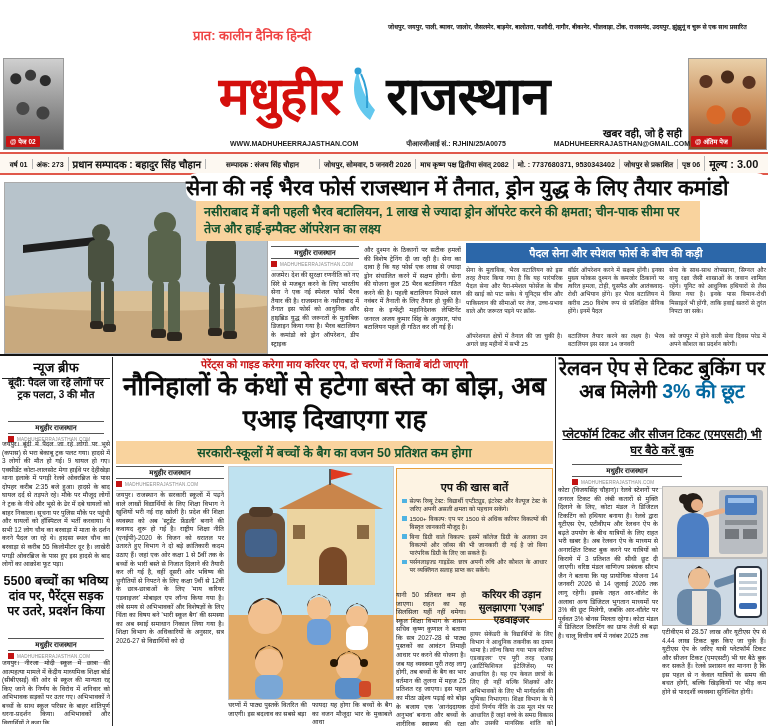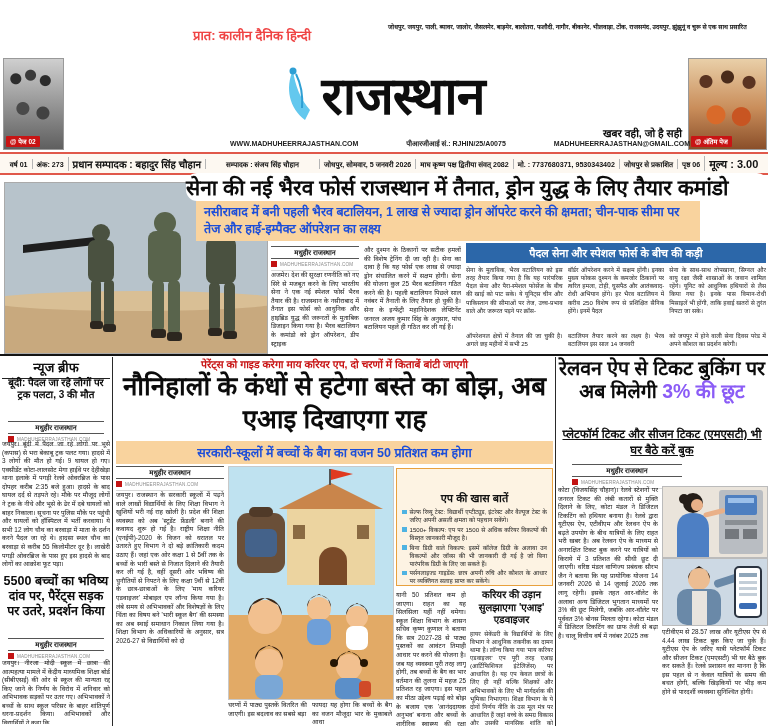--- a/index.html
+++ b/index.html
@@ -5,21 +5,21 @@
   html,body{margin:0;padding:0;}
   body{
     width:768px;height:726px;position:relative;overflow:hidden;
     background:#ffffff;font-family:"Liberation Sans",sans-serif;color:#111;
   }
   .abs{position:absolute;}
   .center{text-align:center;}
   .bold{font-weight:bold;}
   .body-text{font-size:6.4px;line-height:1.34;text-align:justify;color:#1b1b1b;overflow:hidden;}
   .headline{color:#0b0b0b;font-weight:bold;border-radius:11px;}
-  .orange-bar{background:#f9d39e;color:#1d4ed8;font-weight:bold;}
+  .orange-bar{background:#f9d39e;color:#14532d;font-weight:bold;}
   .byline{border-top:1px solid #555;border-bottom:1px solid #555;text-align:center;
           font-size:7px;font-weight:bold;padding:1px 0;color:#222;}
   .site-row{display:flex;align-items:center;gap:3px;padding:2px 0 3px 0;border-bottom:1px solid #d8d8d8;}
   .red-sq{width:6px;height:6px;background:#c21313;flex:0 0 auto;}
   .site-txt{font-size:4.6px;color:#8a8a8a;letter-spacing:.2px;}
   .photo-label{position:absolute;left:2px;bottom:2px;background:#c81414;color:#fff;
                font-size:6.5px;font-weight:bold;padding:1px 4px;border-radius:1px;}
   .mast-photo{border:1px solid #999;}
   .vline{background:#2a2a2a;width:1px;}
   .bullet{display:flex;gap:3px;margin-bottom:2px;}
@@ -49,20 +49,21 @@
        radial-gradient(circle 6px at 22% 25%, #5a3321 6px, transparent 7px),
        radial-gradient(circle 6px at 50% 20%, #4a2b1a 6px, transparent 7px),
        radial-gradient(circle 6px at 78% 26%, #5a3321 6px, transparent 7px),
        radial-gradient(circle 9px at 35% 62%, #d96a2a 9px, transparent 10px),
        radial-gradient(circle 9px at 68% 64%, #c85522 9px, transparent 10px),
        linear-gradient(180deg,#e9cfa8 0%,#c98d5a 55%,#8a4f2a 100%);">
   <span class="photo-label">@ अंतिम पेज</span>
 </div>
 
 <div class="abs" style="left:70px;top:52px;width:628px;height:82px;display:flex;align-items:center;justify-content:center;gap:8px;white-space:nowrap;">
+  <span style="font-size:52px;font-weight:bold;color:#d40f0c;letter-spacing:-1px;">मधुहीर</span>
   <span>
     <svg width="30" height="58" viewBox="0 0 30 58">
       <path d="M22 56 C6 44 2 24 10 6 C12 22 18 36 27 46 Z" fill="#63c8ee"></path>
       <circle cx="10" cy="7" r="3.5" fill="#2e9fd4"></circle>
       <path d="M13 10 C18 20 20 32 19 44" stroke="#2e9fd4" stroke-width="2" fill="none"></path>
     </svg>
   </span>
   <span style="font-size:52px;font-weight:bold;color:#0d0d0d;letter-spacing:-1px;">राजस्थान</span>
 </div>
 
@@ -220,21 +221,21 @@
     <circle cx="105" cy="196" r="4" fill="#241504"></circle>
       <circle cx="135" cy="196" r="4" fill="#241504"></circle>
     <rect x="106" y="211" width="28" height="21" rx="7" fill="#5b8fc9"></rect>
     <rect x="130" y="214" width="12" height="16" rx="4" fill="#d04a28"></rect>
   </svg>
 </div>
 
 <div class="abs body-text" style="left:228px;top:701px;width:79px;height:24px;">चरणों में पाठ्य पुस्तकें वितरित की जाएगी। इस बदलाव का सबसे बड़ा</div>
 <div class="abs body-text" style="left:312px;top:701px;width:80px;height:24px;">फायदा यह होगा कि बच्चों के बैग का वजन मौजूदा भार के मुकाबले आधा</div>
 
-<div class="abs" style="left:396px;top:468px;width:157px;height:118px;border:1.5px solid #e8a13e;background:#fdf3e3;padding:21px 5px;box-sizing:border-box;">
+<div class="abs" style="left:396px;top:468px;width:157px;height:152px;border:1.5px solid #e8a13e;background:#fdf3e3;padding:10px 5px;box-sizing:border-box;">
   <div class="center bold" style="font-size:11px;margin-bottom:3px;">एप की खास बातें</div>
   <div class="bullet">
     <span class="bullet-marker"></span>
     <span class="bullet-text">सेल्फ रिव्यू टेस्ट: विद्यार्थी एप्टीट्यूड, इंटरेस्ट और वैल्यूज टेस्ट के जरिए अपनी असली क्षमता को पहचान सकेंगे।</span>
   </div>
   <div class="bullet">
     <span class="bullet-marker"></span>
     <span class="bullet-text">1500+ विकल्प: एप पर 1500 से अधिक करियर विकल्पों की विस्तृत जानकारी मौजूद है।</span>
   </div>
   <div class="bullet">
@@ -248,21 +249,21 @@
 </div>
 
 <div class="abs body-text" style="left:396px;top:591px;width:70px;height:135px;">यानी 50 प्रतिशत कम हो जाएगा। राहत का यह सिलसिला यहीं नहीं थमेगा। स्कूल शिक्षा विभाग के शासन सचिव कृष्ण कुणाल ने बताया कि सत्र 2027-28 से पाठ्य पुस्तकों का आवंटन तिमाही आधार पर करने की योजना है। जब यह व्यवस्था पूरी तरह लागू होगी, तब बच्चों के बैग का भार वर्तमान की तुलना में महज 25 प्रतिशत रह जाएगा। इस पहल का मीठा उद्देश्य पढ़ाई को बोझ के बजाय एक 'आनंददायक अनुभव' बनाना और बच्चों के शारीरिक स्वास्थ्य की रक्षा करना है।</div>
 
 <div class="abs" style="left:470px;top:589px;width:83px;height:137px;overflow:hidden;">
   <div class="center bold" style="font-size:10px;line-height:1.25;margin-bottom:3px;">करियर की उड़ान सुलझाएगा 'एआइ' एडवाइजर</div>
   <div class="body-text" style="font-size:6.1px;height:96px;">हायर सेकेंडरी के विद्यार्थियों के लिए विभाग ने आधुनिक तकनीक का दामन थामा है। लॉन्च किया गया 'माय करियर एडवाइजर' एप पूरी तरह एआइ (आर्टिफिशियल इंटेलिजेंस) पर आधारित है। यह एप केवल छात्रों के लिए ही नहीं बल्कि शिक्षकों और अभिभावकों के लिए भी मार्गदर्शक की भूमिका निभाएगा। शिक्षा विभाग के ये दोनों निर्णय नीति के उस मूल मंत्र पर आधारित हैं जहां बच्चे के समग्र विकास और उसकी मानसिक शांति को प्राथमिकता दी गई है।</div>
 </div>
 
 <div class="abs center headline" style="left:558px;top:357px;width:208px;font-size:19.5px;line-height:1.18;">
-  <span>रेलवन ऐप से टिकट बुकिंग पर अब मिलेगी </span><span style="color:#8b5cf6;">3% की छूट</span>
+  <span>रेलवन ऐप से टिकट बुकिंग पर अब मिलेगी </span><span style="color:#0369a1;">3% की छूट</span>
 </div>
 <div class="abs center bold" style="left:560px;top:427px;width:204px;font-size:11.5px;line-height:1.35;text-decoration:underline;">प्लेटफॉर्म टिकट और सीजन टिकट (एमएसटी) भी घर बैठे करें बुक</div>
 <div class="abs" style="left:572px;top:464px;width:110px;">
   <div class="byline">मधुहीर राजस्थान</div>
   <div class="site-row">
     <span class="red-sq"></span>
     <span class="site-txt">MADHUHEERRAJASTHAN.COM</span>
   </div>
 </div>
 

